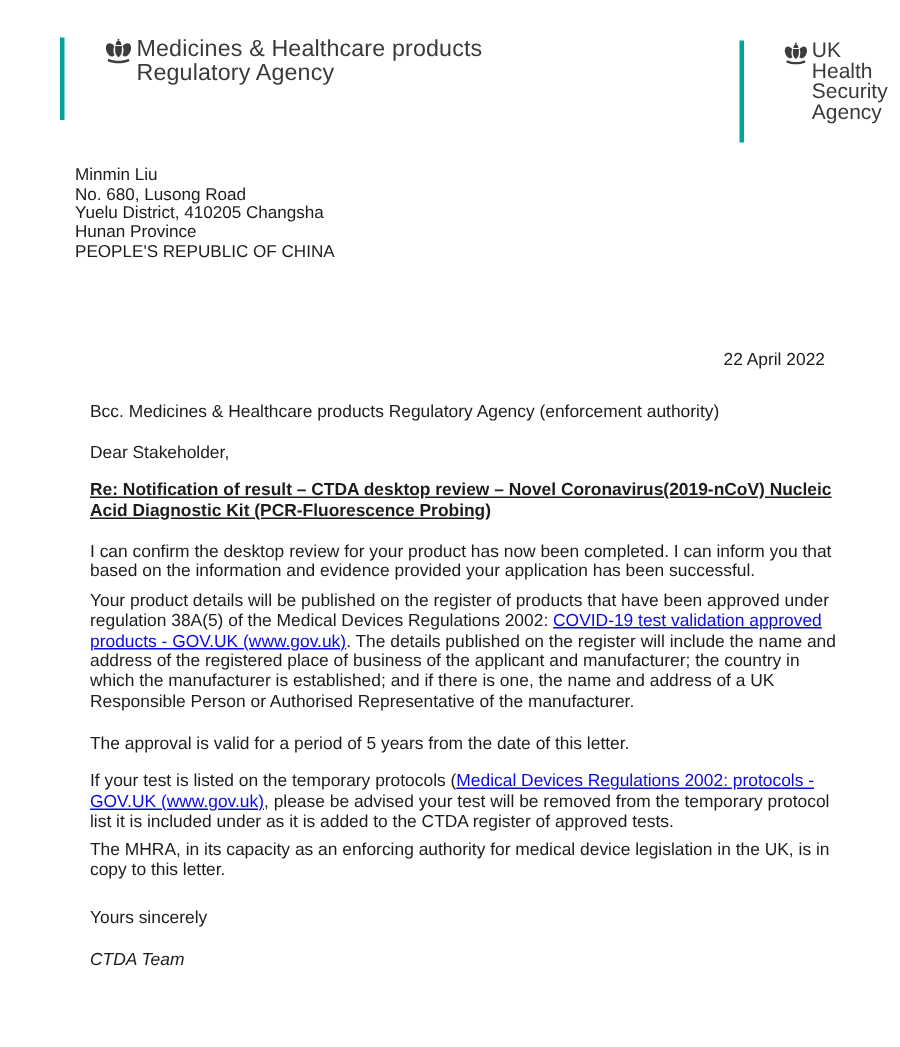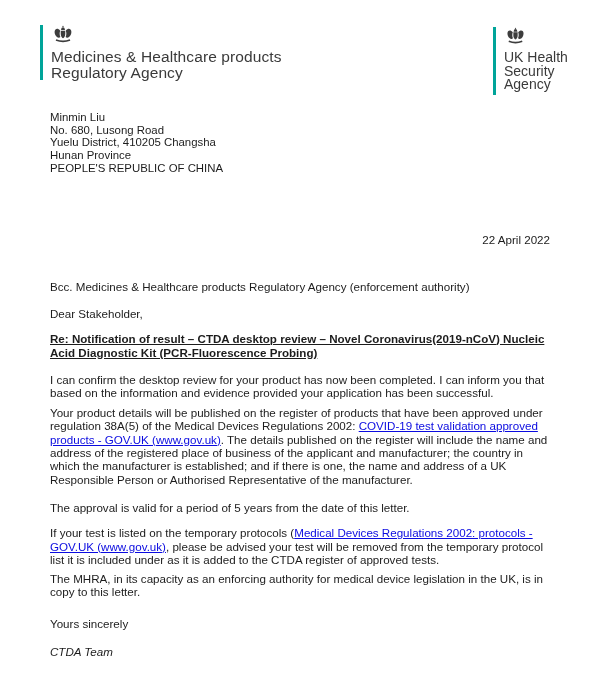--- a/index.html
+++ b/index.html
@@ -9,21 +9,21 @@
     font-family: "Liberation Sans", "DejaVu Sans", sans-serif;
     color: #1c1c1c;
     position: relative;
     overflow: hidden;
   }
   .page { position: absolute; inset: 0; background: #ffffff; }
 
   
   .logo { position: absolute; display: flex; align-items: stretch; }
   .logo-bar { width: 3px; background: var(--teal, #00A499); flex: 0 0 3px; }
-  .logo-content { padding-left: 8px; display: flex; flex-direction: column; }
+  .logo-content { padding-left: 24px; display: flex; flex-direction: row; }
   .crest { display: block; margin-bottom: 4px; }
   .logo-text { color: #3a3a3a; }
 
   .logo-mhra { left: 40px; top: 25px; height: 55px; }
   .logo-mhra .crest { width: 24px; height: 20px; }
   .logo-mhra .logo-text { font-size: 15.5px; line-height: 15.5px; letter-spacing: 0.1px; }
 
   .logo-ukhsa { left: 493px; top: 27px; height: 68px; }
   .logo-ukhsa .crest { width: 23px; height: 19px; margin-bottom: 5px; }
   .logo-ukhsa .logo-text { font-size: 14px; line-height: 13.5px; }
@@ -31,22 +31,22 @@
   
   .recipient {
     position: absolute; left: 50px; top: 111px;
     font-size: 11.4px; line-height: 12.7px;
   }
   .date-line {
     position: absolute; top: 233px; right: 50px;
     font-size: 11.6px;
   }
   .letter-body {
-    position: absolute; left: 50px; top: 268px; width: 503px;
-    font-size: 11.6px; line-height: 13.3px; margin-top: 12px;
+    position: absolute; left: 60px; top: 268px; width: 503px;
+    font-size: 11.6px; line-height: 13.3px;
   }
   .bcc-line   { margin: 0 0 14px 0; }
   .salutation { margin: 0 0 11px 0; }
   .subject {
     font-weight: bold; text-decoration: underline;
     line-height: 14px; margin: 0 0 13px 0;
   }
   .para   { margin: 0 0 7px 0; }
   .mb6    { margin-bottom: 6px; }
   .mb12   { margin-bottom: 12px; }

